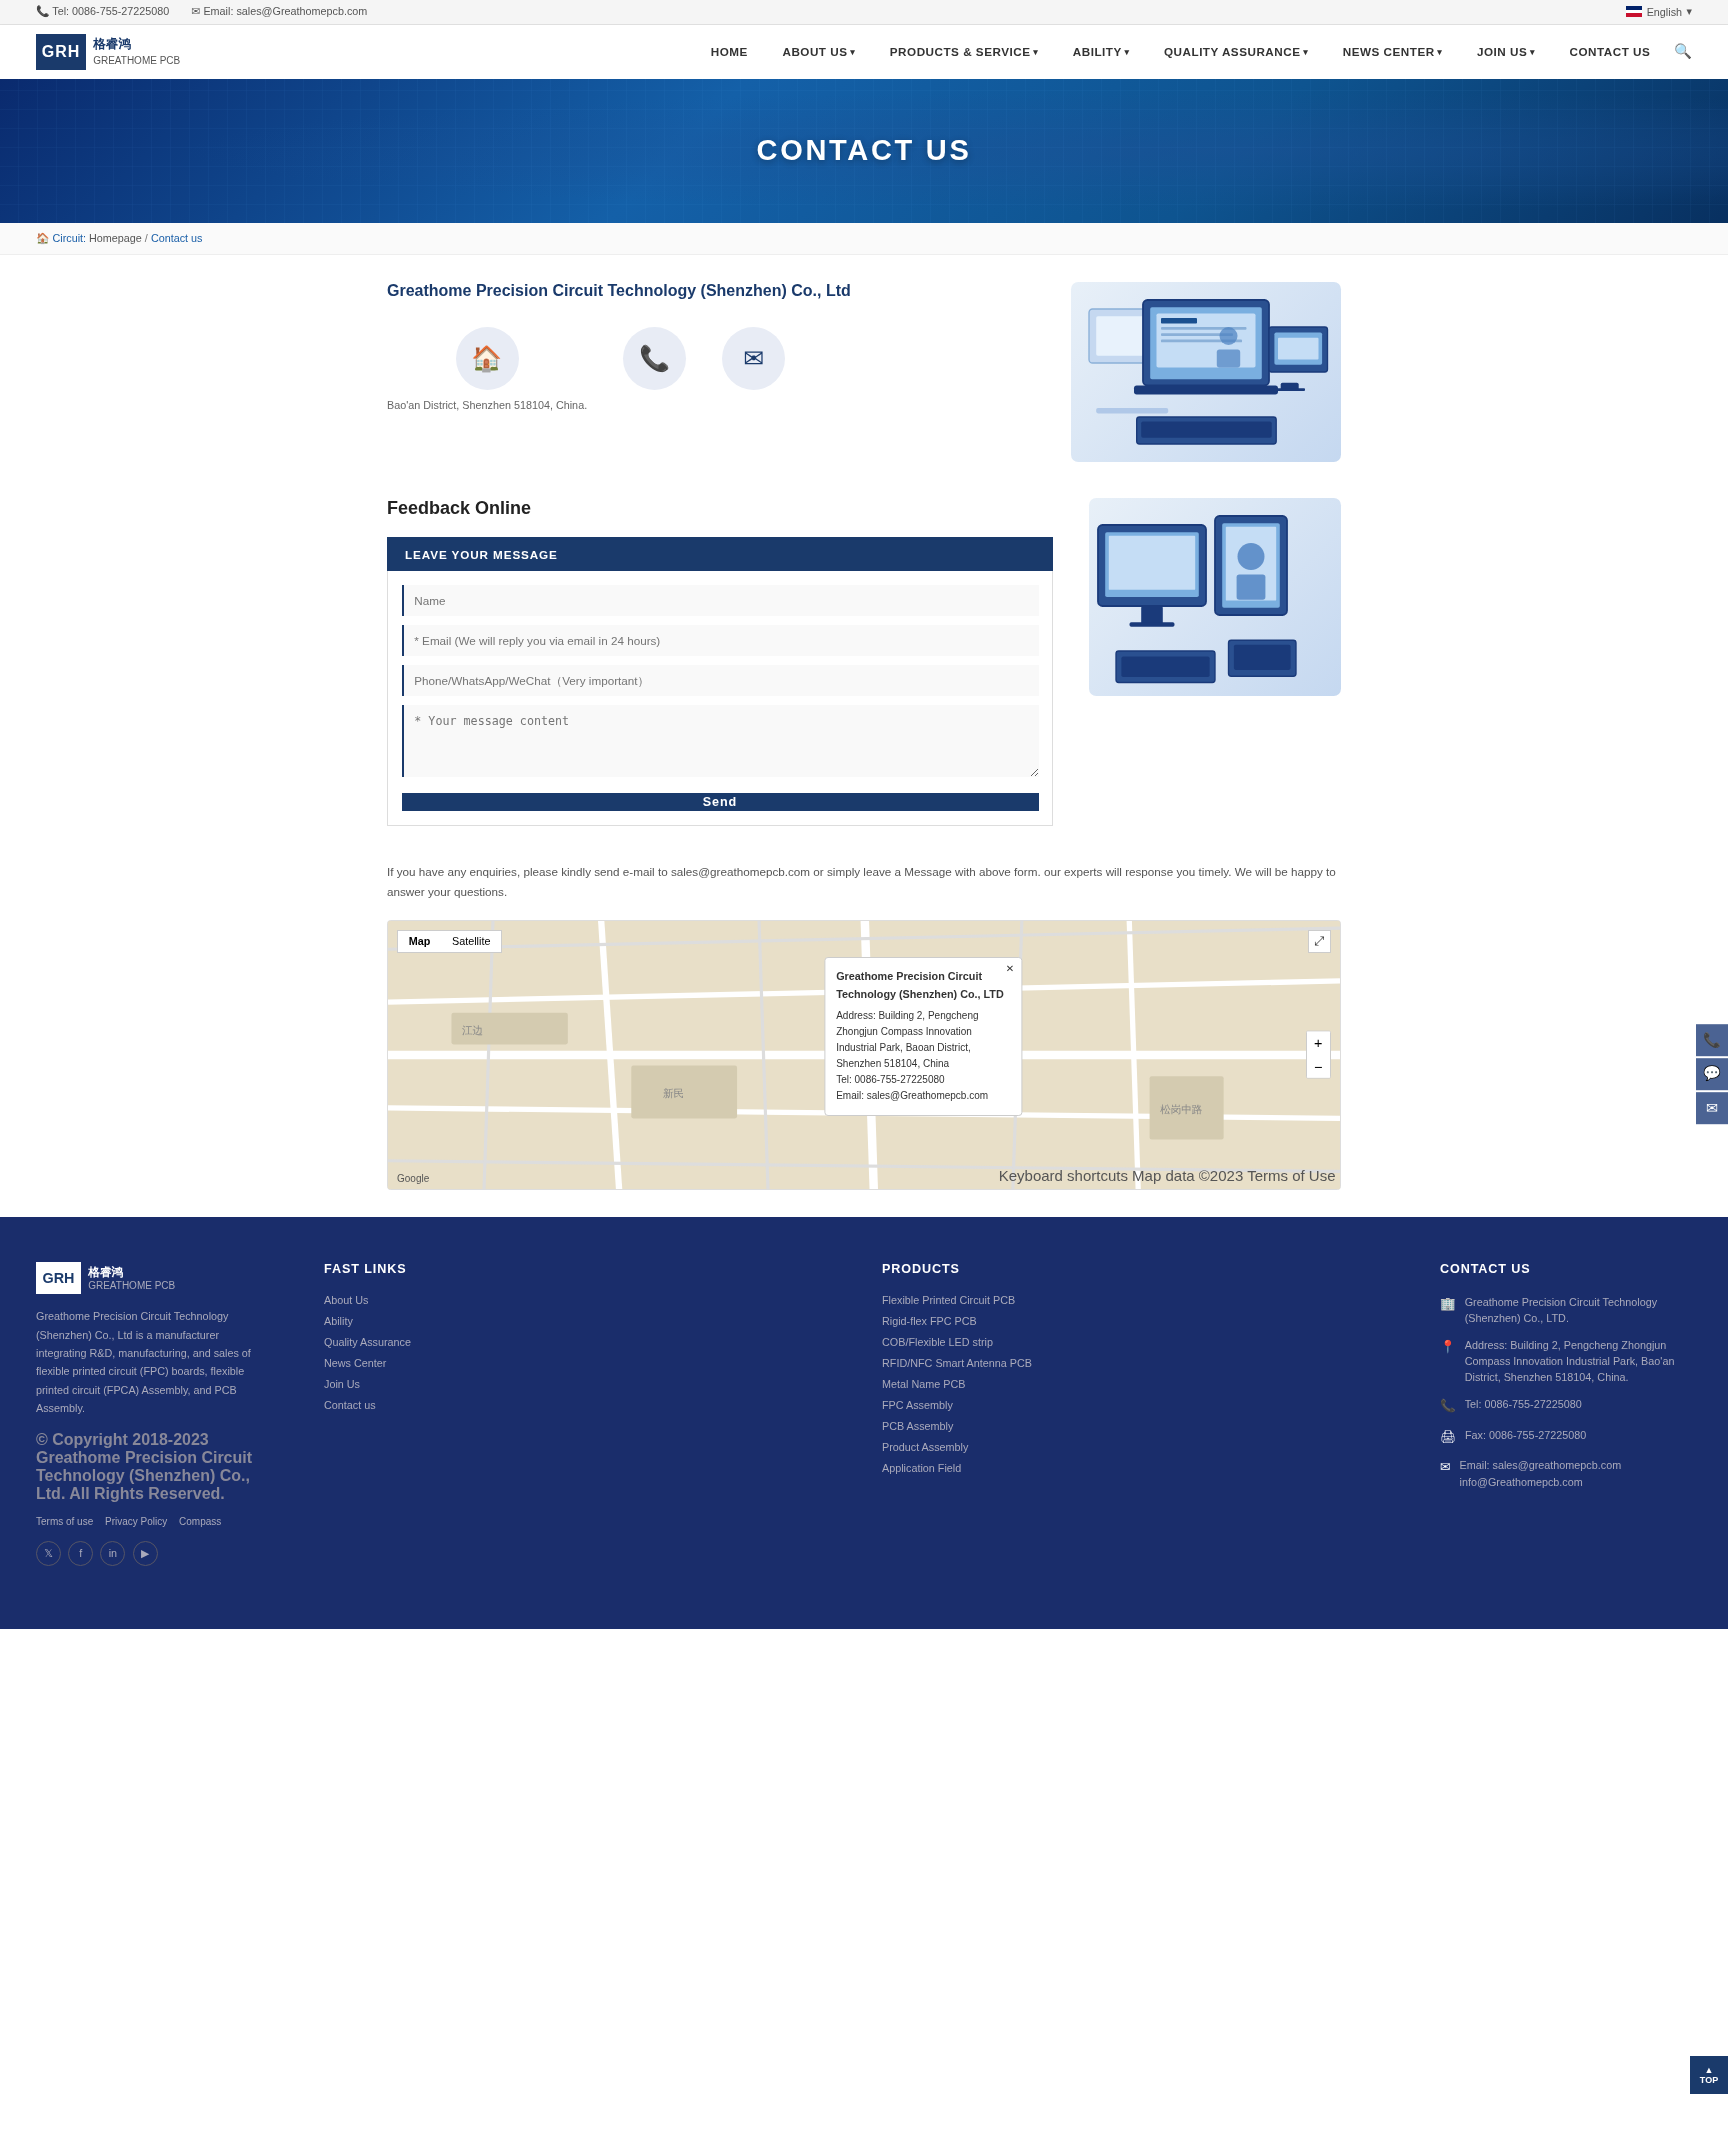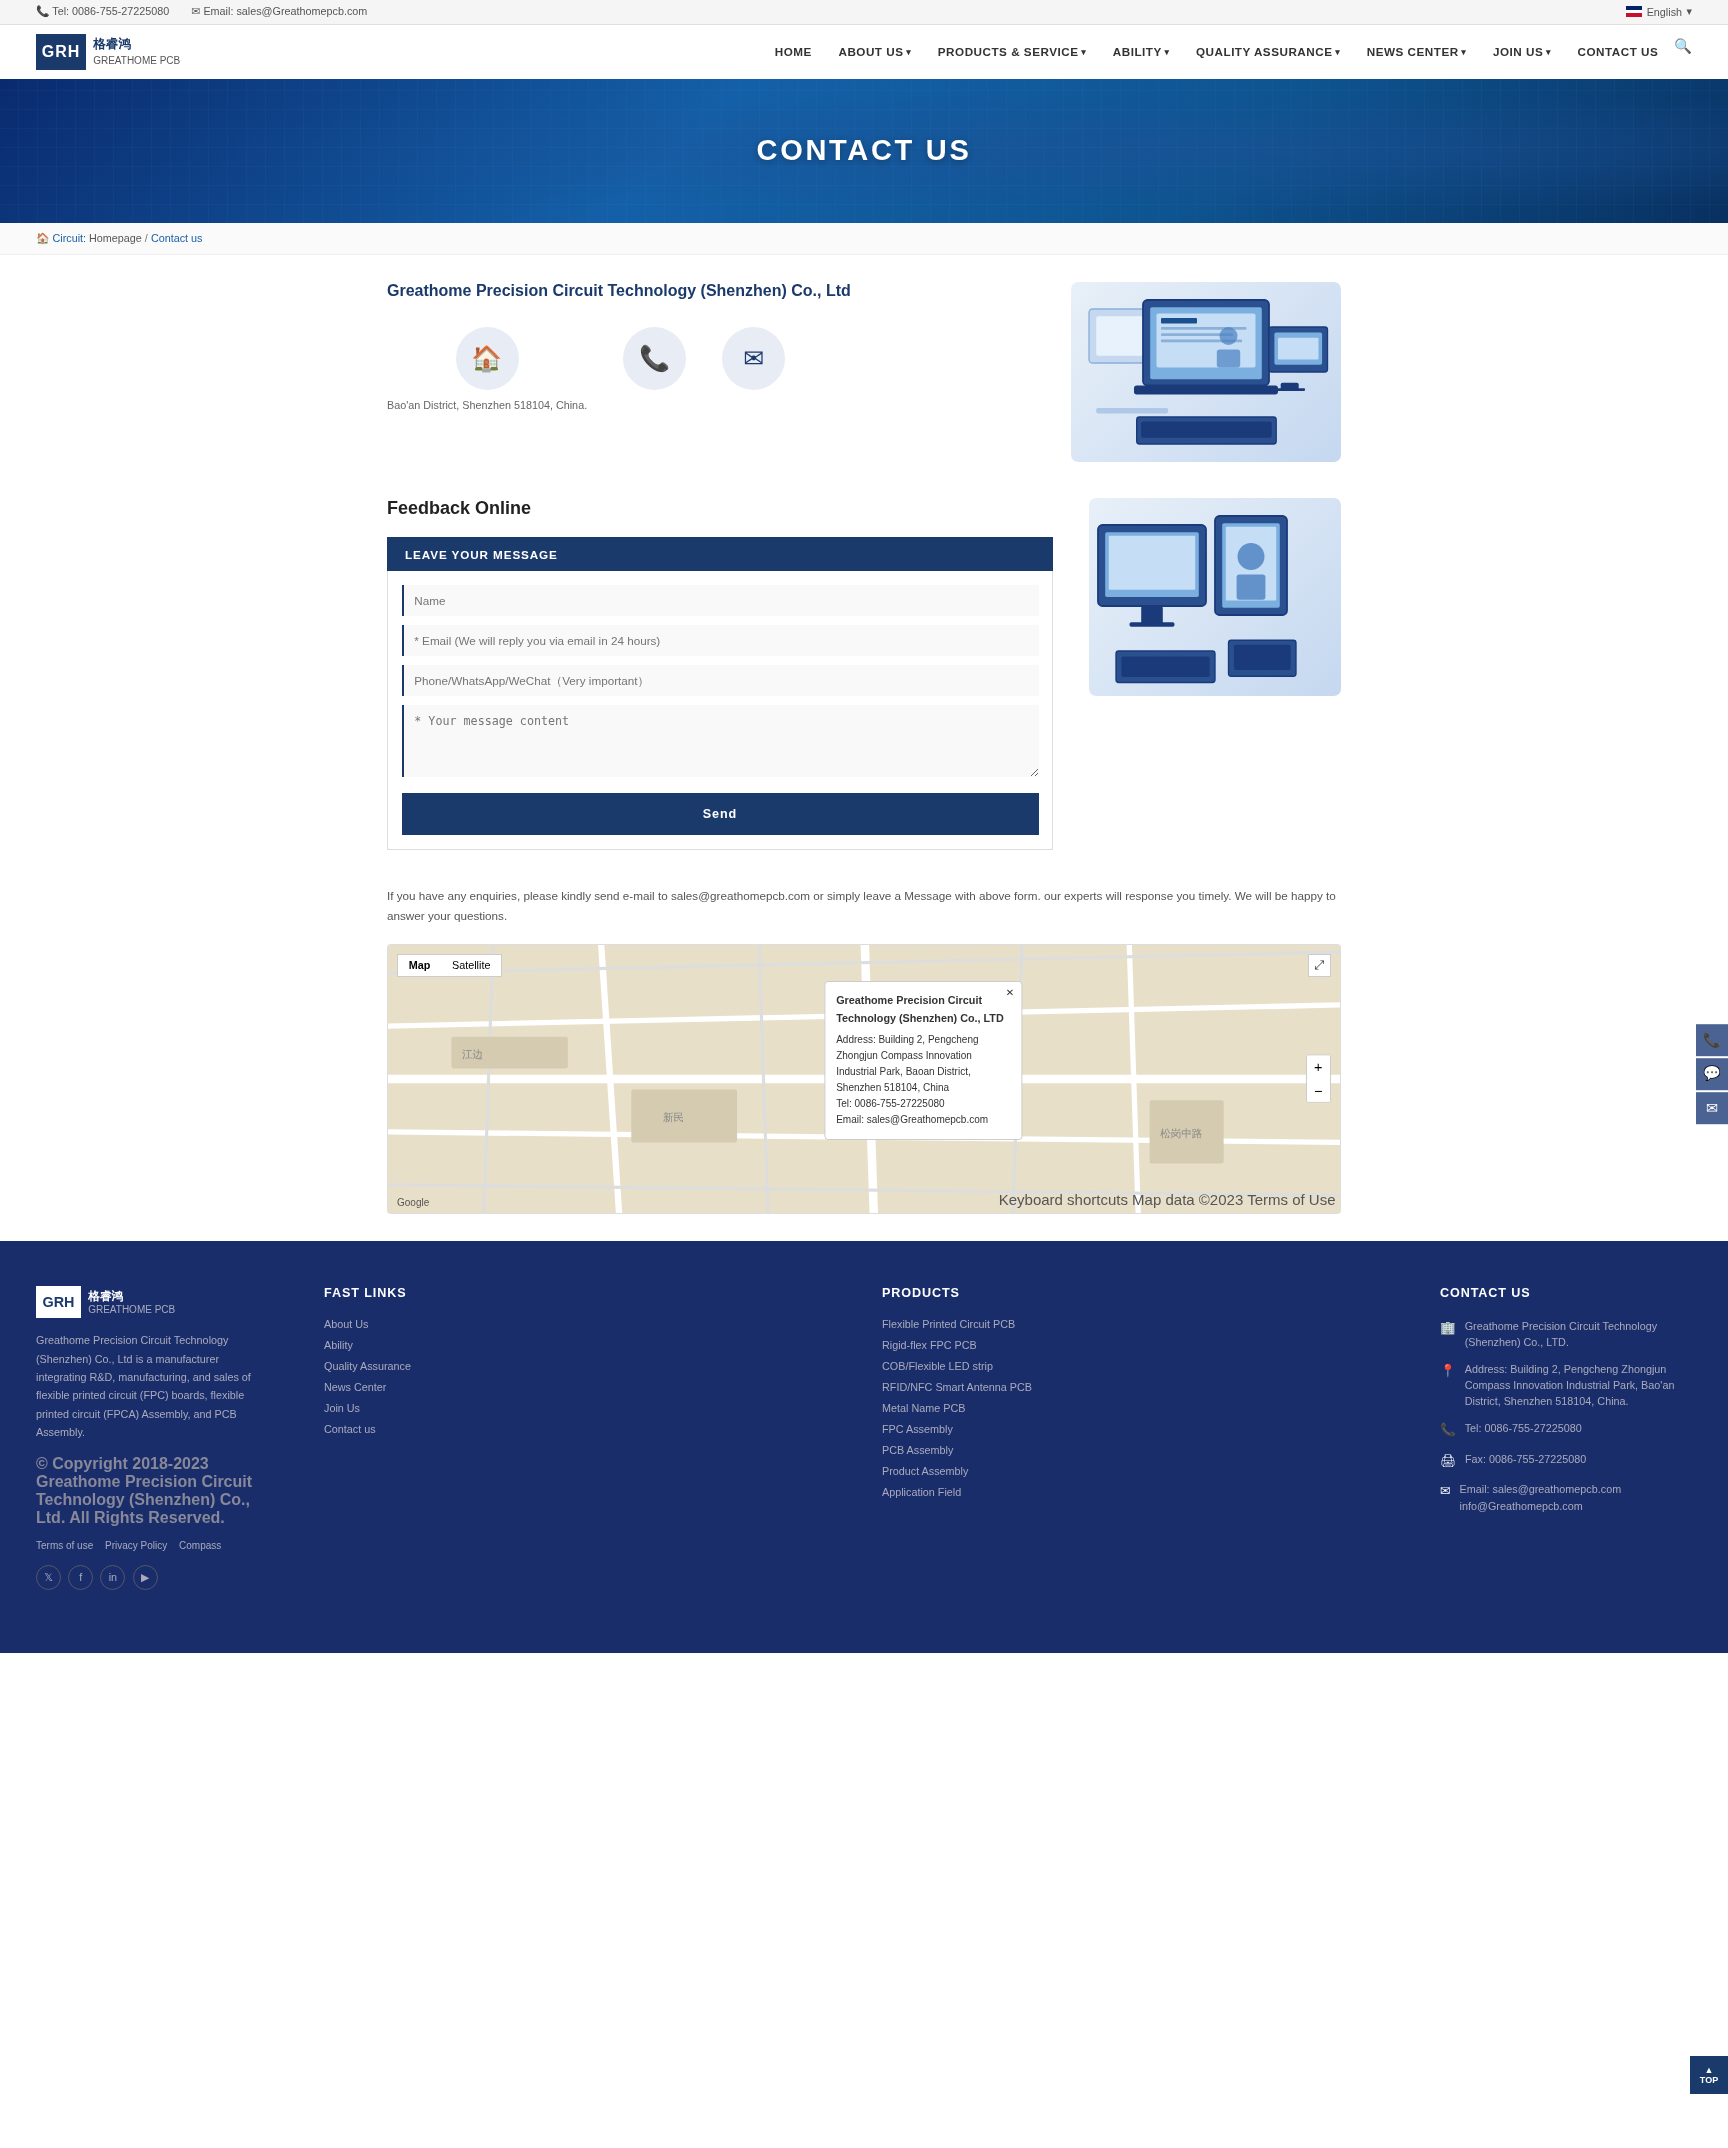--- a/index.html
+++ b/index.html
@@ -35,21 +35,21 @@
       background: #1a3a6b;
       color: #fff;
       font-weight: bold;
       font-size: 16px;
       display: flex; align-items: center; justify-content: center;
       letter-spacing: 0.9px;
     }
     .logo-text { font-size: 10px; color: #555; line-height: 1.4; }
     .logo-text strong { font-size: 12.6px; color: #1a3a6b; display: block; }
 
-    nav { display: flex; gap: 5px; }
+    nav { display: flex; align-items: center; gap: 13px; }
     .nav-item {
       padding: 7.2px 10.8px;
       font-size: 11.7px;
       font-weight: 600;
       color: #333;
       cursor: pointer;
       display: flex; align-items: center; gap: 2.7px;
       text-transform: uppercase;
       letter-spacing: 0.5px;
     }
@@ -185,21 +185,21 @@
       background: #f9f9f9;
       margin-bottom: 9px;
       font-size: 11.7px;
       color: #555;
       outline: none;
       height: 72px;
       resize: vertical;
     }
     .send-btn {
       width: 100%;
-      padding: 14px;
+      padding: 2px;
       background: #1a3a6b;
       color: #fff;
       border: none;
       font-size: 12.6px;
       font-weight: 600;
       cursor: pointer;
       letter-spacing: 0.9px;
       margin-top: 4.5px;
     }
     .feedback-illustration {

